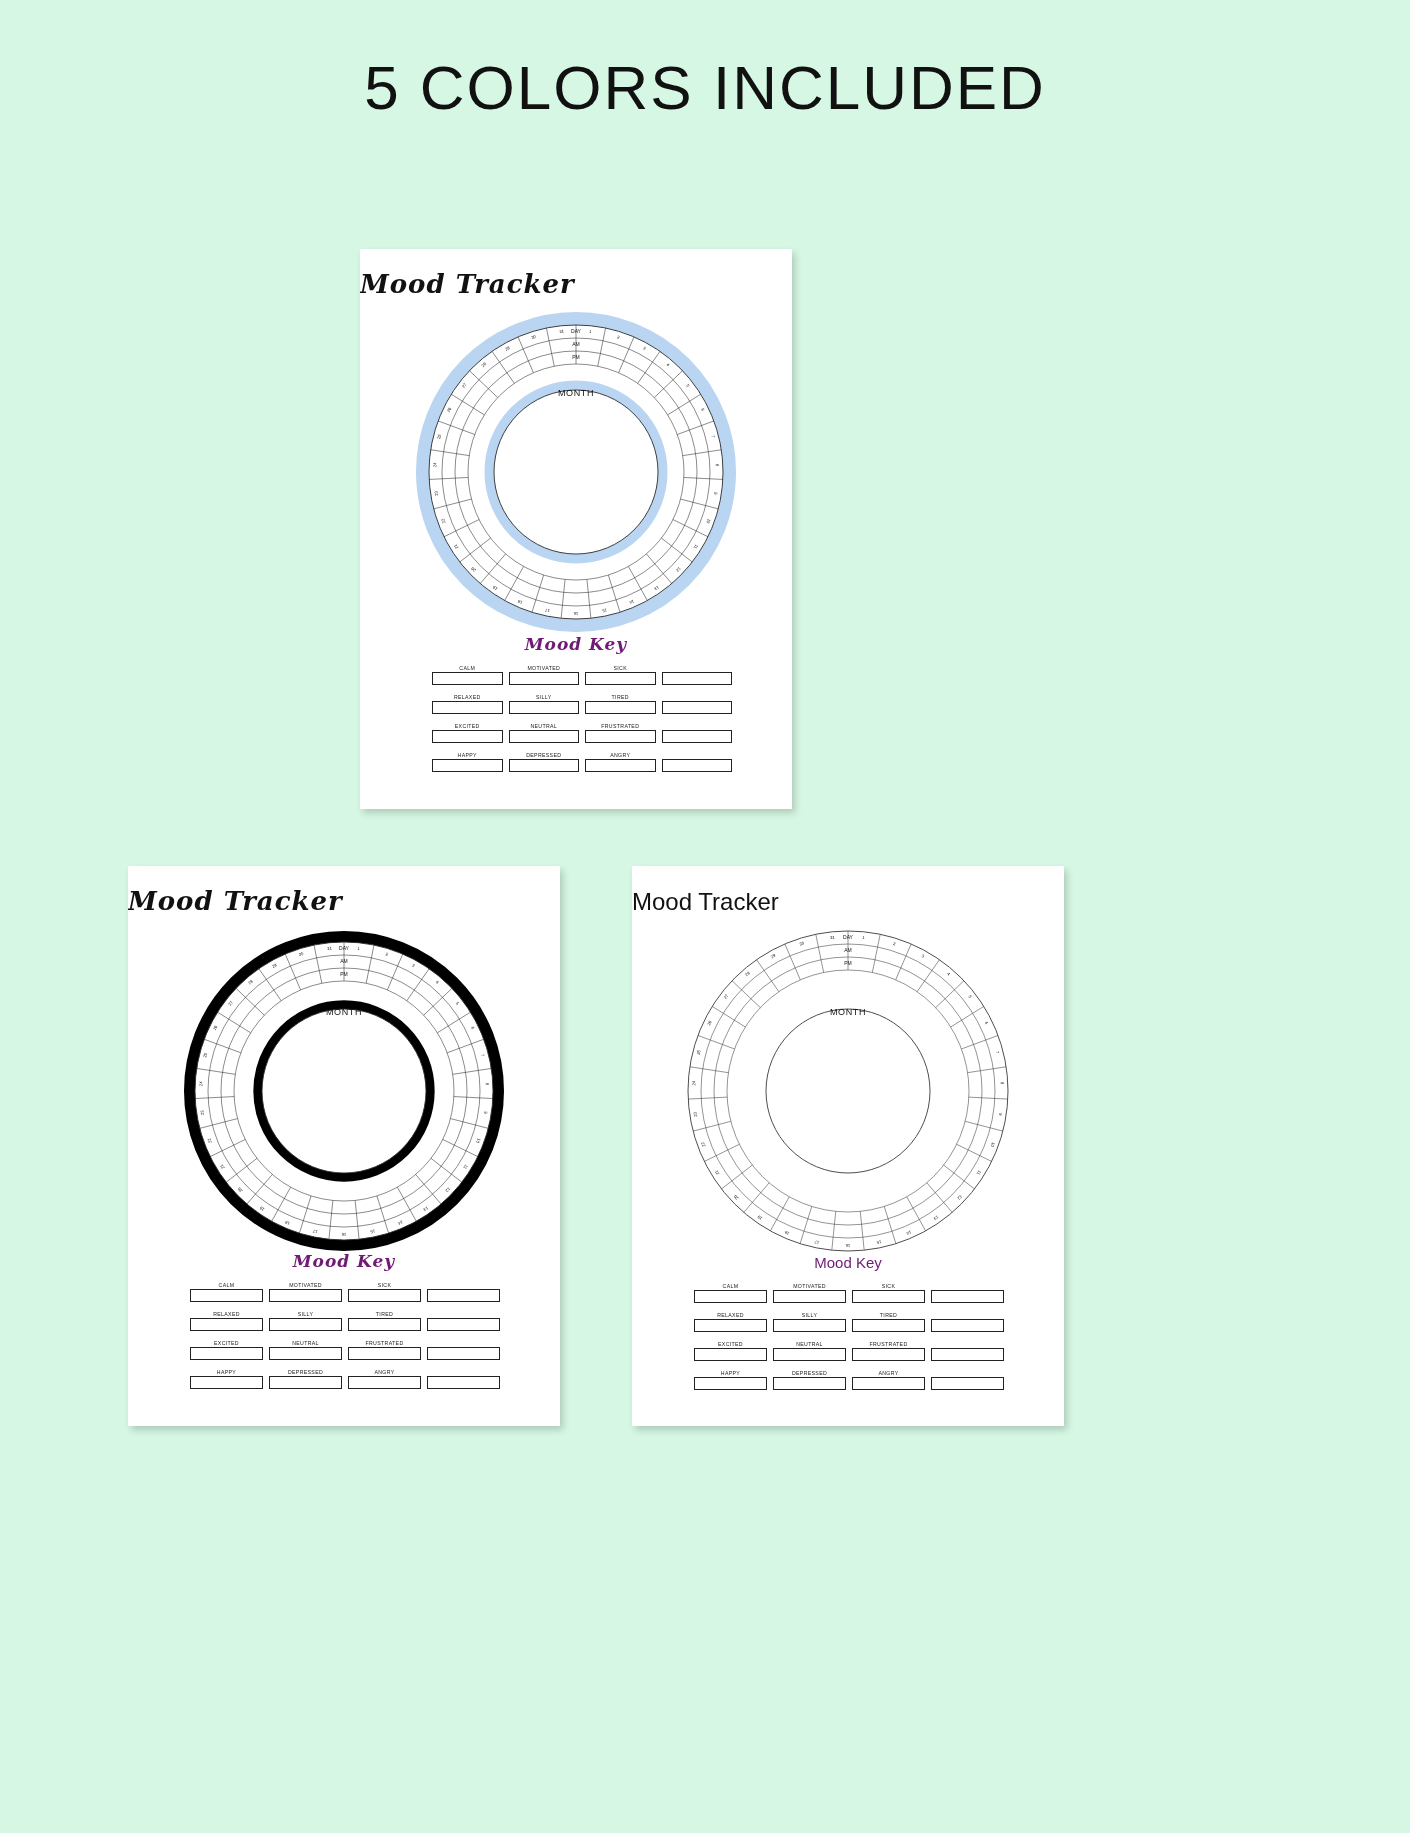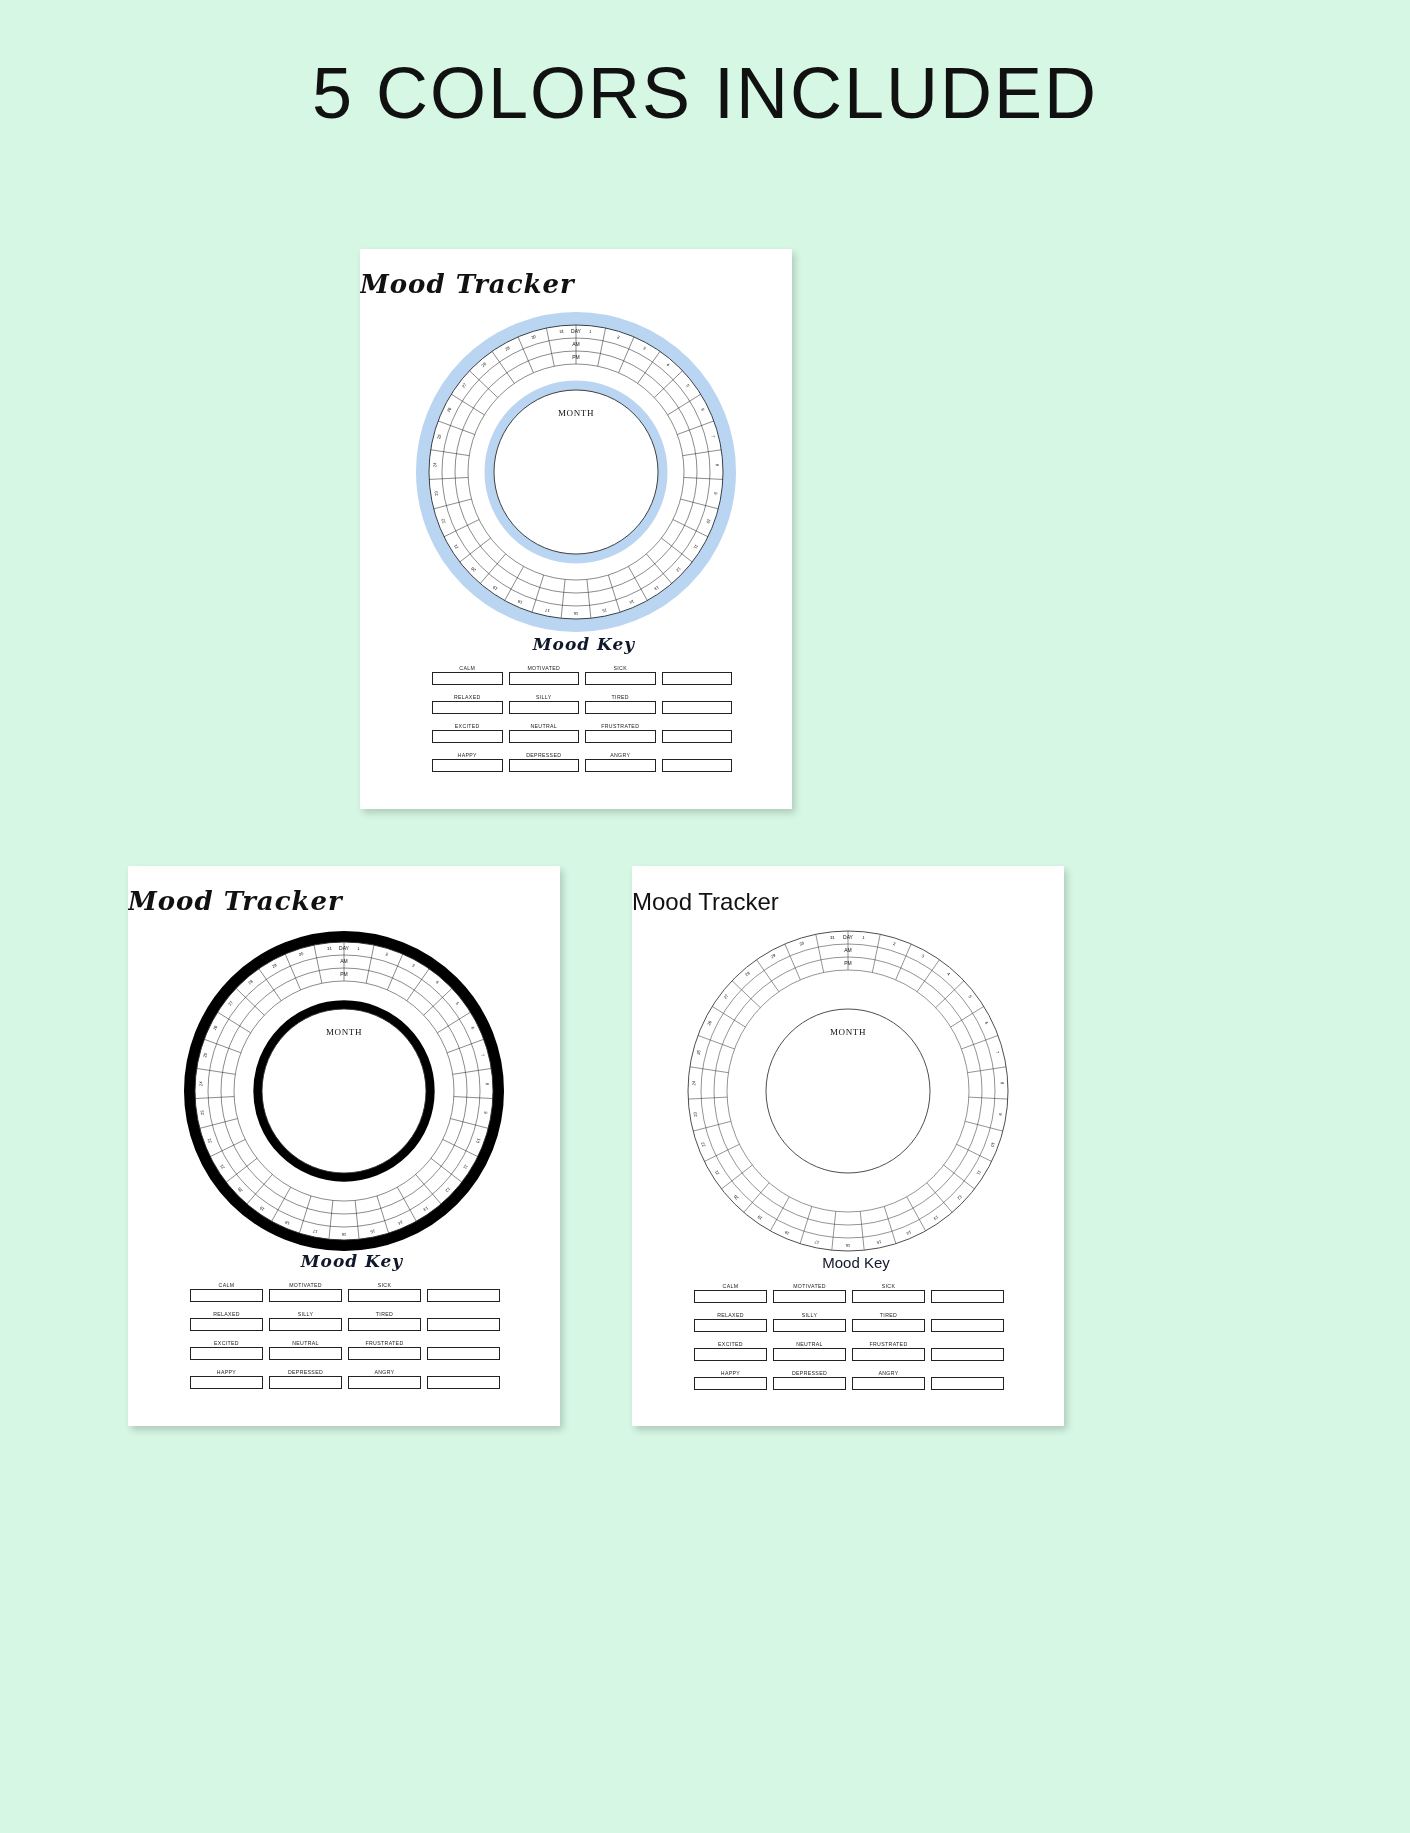--- a/index.html
+++ b/index.html
@@ -16,21 +16,21 @@
   }
 
   
   .headline {
     position: absolute;
     top: 52px;
     left: 0;
     width: 100%;
     text-align: center;
     font-family: "Liberation Sans", sans-serif;
-    font-size: 72px;
+    font-size: 62px;
     font-weight: 300;
     letter-spacing: 2px;
     color: #111;
     white-space: nowrap;
   }
 
   
   .sheet {
     position: absolute;
     background: #ffffff;
@@ -57,23 +57,23 @@
   .title-plain {
     font-family: "Liberation Sans", sans-serif;
     font-weight: 400;
   }
   .sheet-a .sheet-title { top: 20px; font-size: 26px; }
   .sheet-b .sheet-title { top: 20px; font-size: 26px; }
   .sheet-c .sheet-title { top: 22px; font-size: 24px; }
 
   .key-title {
     position: absolute;
-    left: 8px; width: 100%;
+    left: 0; width: 100%;
     text-align: center;
-    color: #0f172a;
+    color: #701a75;
   }
   .sheet-a .key-title { top: 385px; font-size: 17px; }
   .sheet-b .key-title { top: 385px; font-size: 17px; }
   .sheet-c .key-title { top: 388px; font-size: 15px; }
 
   
   .wheel {
     position: absolute;
     left: 50%;
     transform: translateX(-50%);
@@ -81,24 +81,23 @@
   .sheet-a .wheel { top: 58px; }
   .sheet-b .wheel { top: 60px; }
   .sheet-c .wheel { top: 60px; }
 
   .wheel svg { display: block; }
 
   .month-label {
     position: absolute;
     left: 50%;
     transform: translateX(-50%);
-    font-family: Liberation Serif, serif;
+    font-family: Liberation Sans, sans-serif;
     color: #111;
     letter-spacing: 0.6px;
-    margin-top: 20px;
   }
   .sheet-a .month-label { top: 139px; font-size: 9px; }
   .sheet-b .month-label { top: 141px; font-size: 9px; }
   .sheet-c .month-label { top: 141px; font-size: 9px; }
 
   
   .key-grid {
     position: absolute;
     display: grid;
     grid-template-columns: repeat(4, 1fr);

